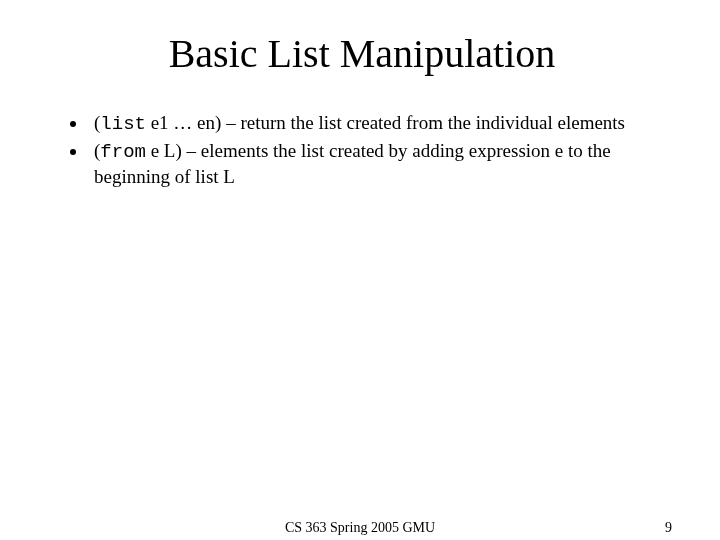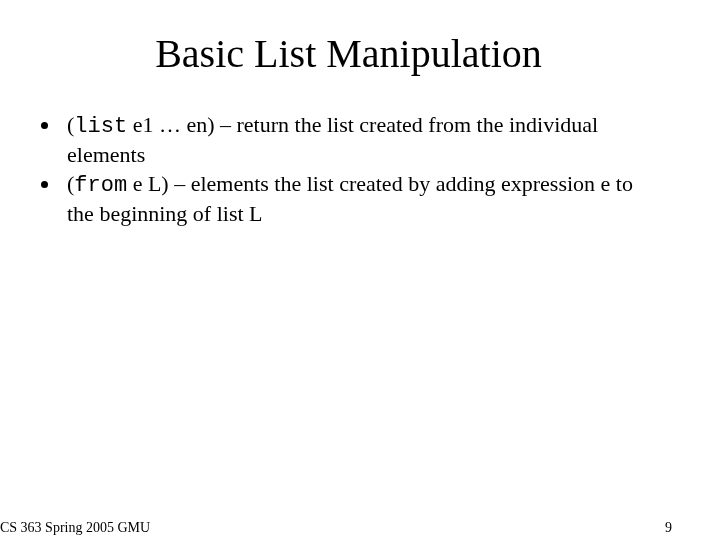--- a/index.html
+++ b/index.html
@@ -8,33 +8,33 @@
     width: 720px;
     height: 540px;
     background: #ffffff;
     font-family: "Times New Roman", Times, serif;
     color: #000;
   }
   .slide {
     box-sizing: border-box;
     width: 720px;
     height: 540px;
-    padding: 30px 60px 20px 37px;
+    padding: 30px 60px 20px 64px;
     position: relative;
   }
   .title {
     text-align: center;
     font-size: 40px;
     font-weight: 400;
     margin: 0 0 34px 0;
   }
   ul.bullets {
     margin: 0 0 34px 0;
     padding-left: 24px;
-    font-size: 22px;
+    font-size: 19px;
     line-height: 1.25;
   }
   ul.bullets li {
     margin-bottom: 2px;
     padding-left: 6px;
   }
   .code {
     font-family: "Courier New", Courier, monospace;
   }
   .examples {
@@ -51,21 +51,21 @@
   .footer {
     position: absolute;
     bottom: 20px;
     left: 0;
     width: 720px;
     font-size: 14px;
   }
   .footer-center {
     position: absolute;
     width: 100%;
-    text-align: left;
+    text-align: center;
   }
   .footer-right {
     position: absolute;
     right: 48px;
   }
 </style>
 </head>
 <body>
 
 <div class="slide">

